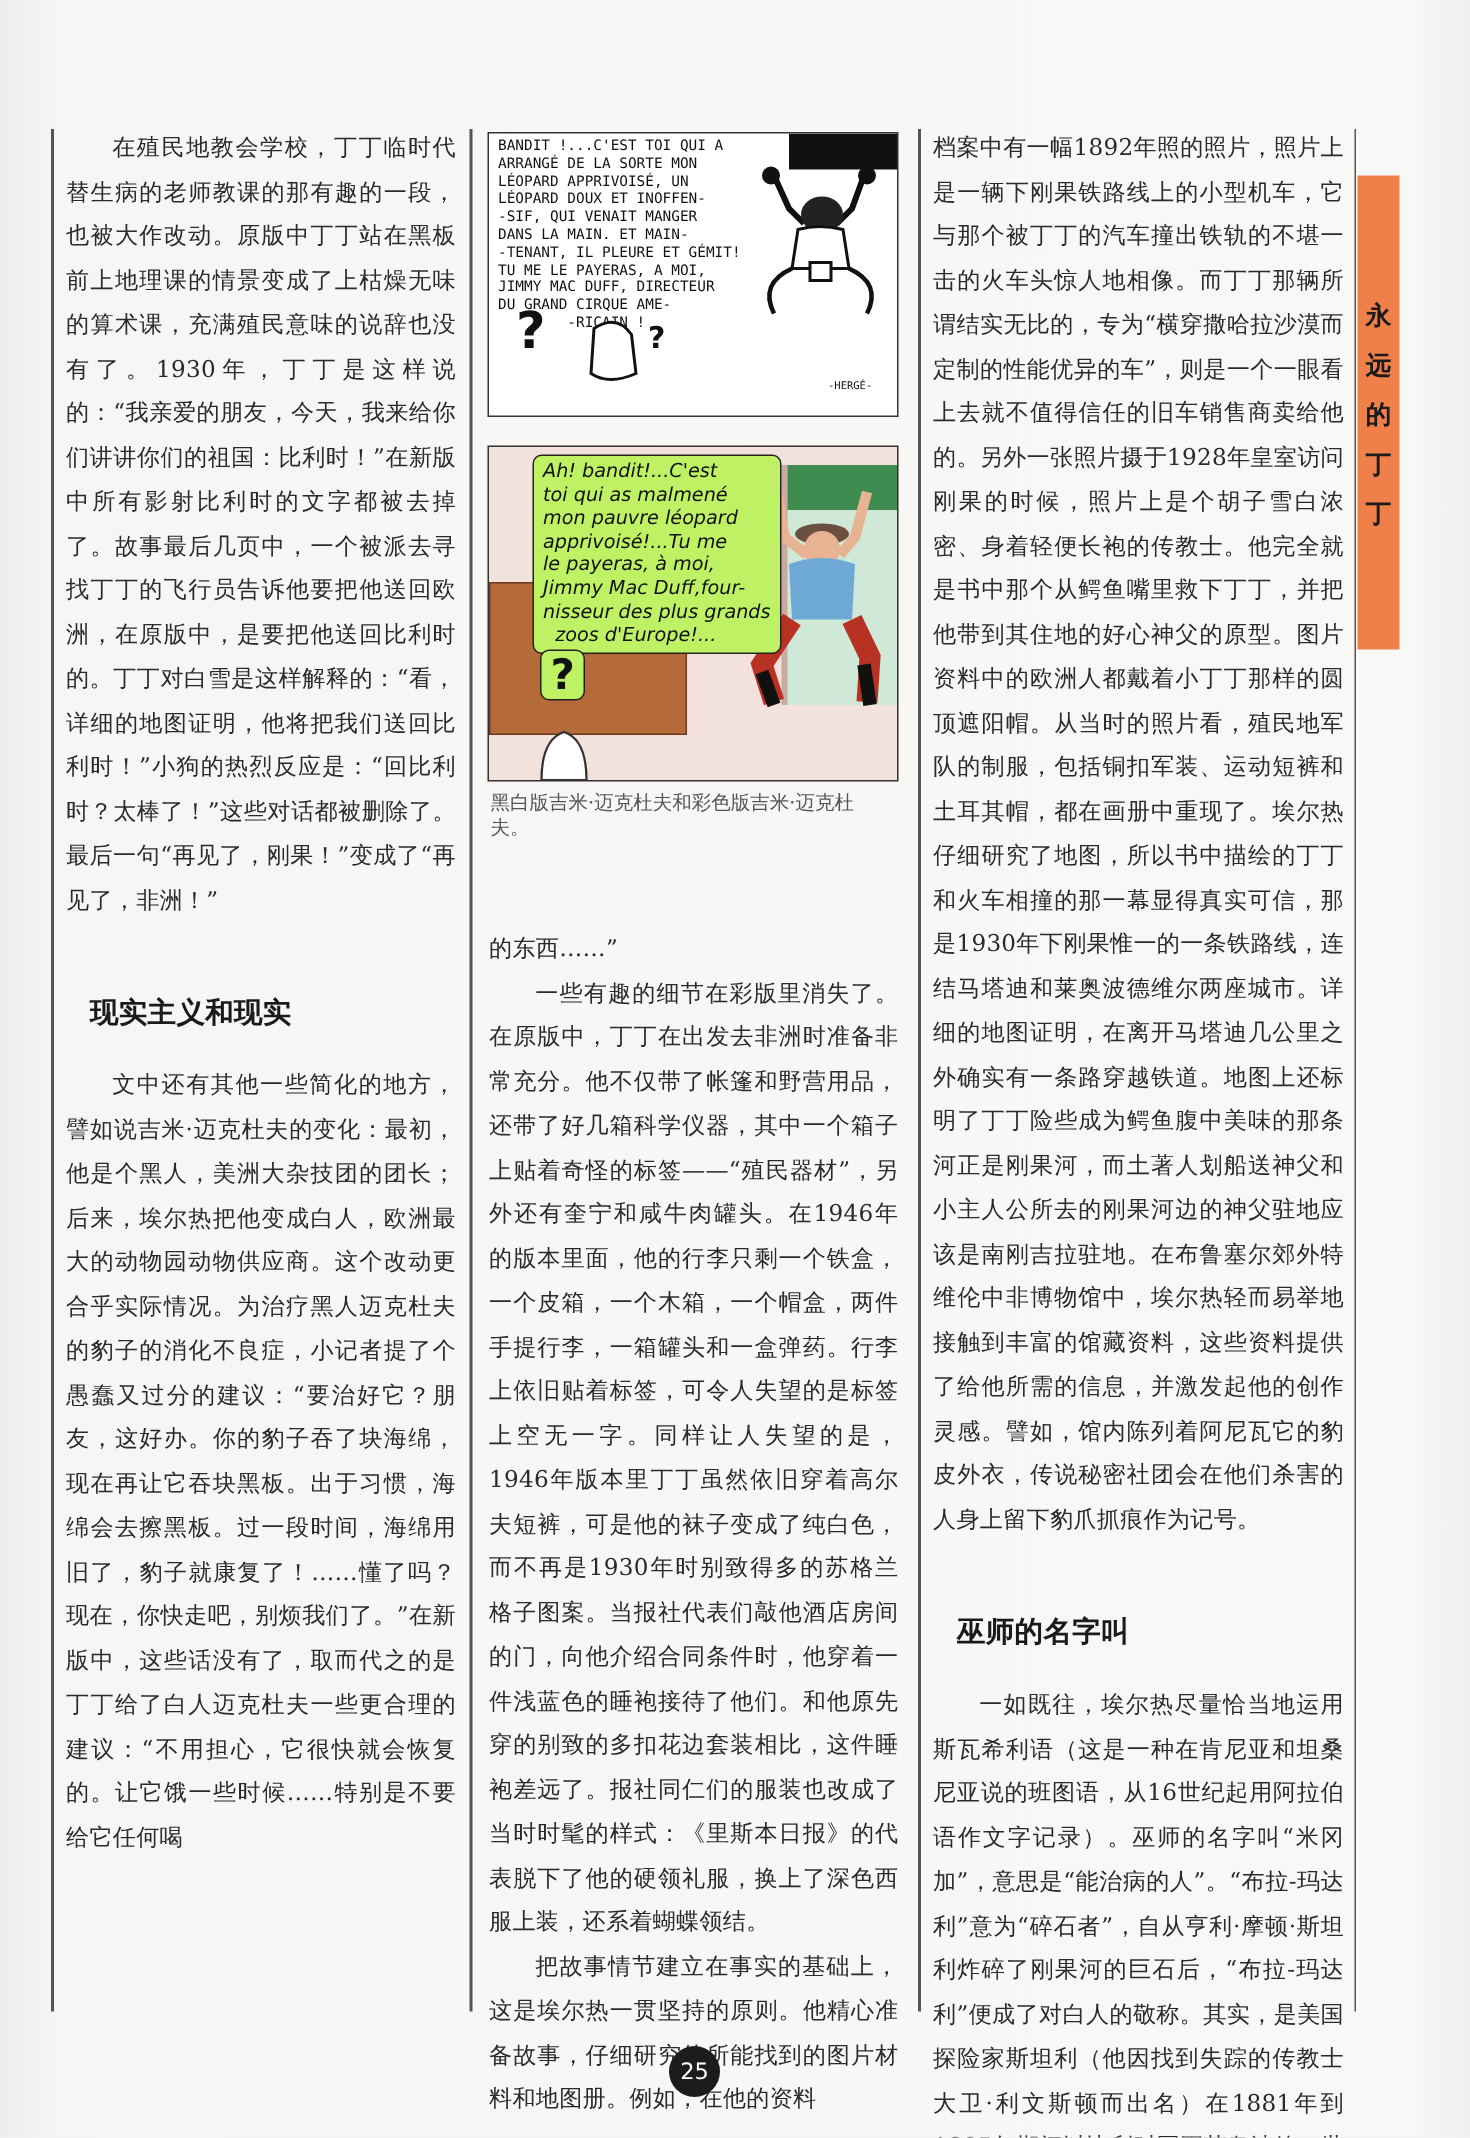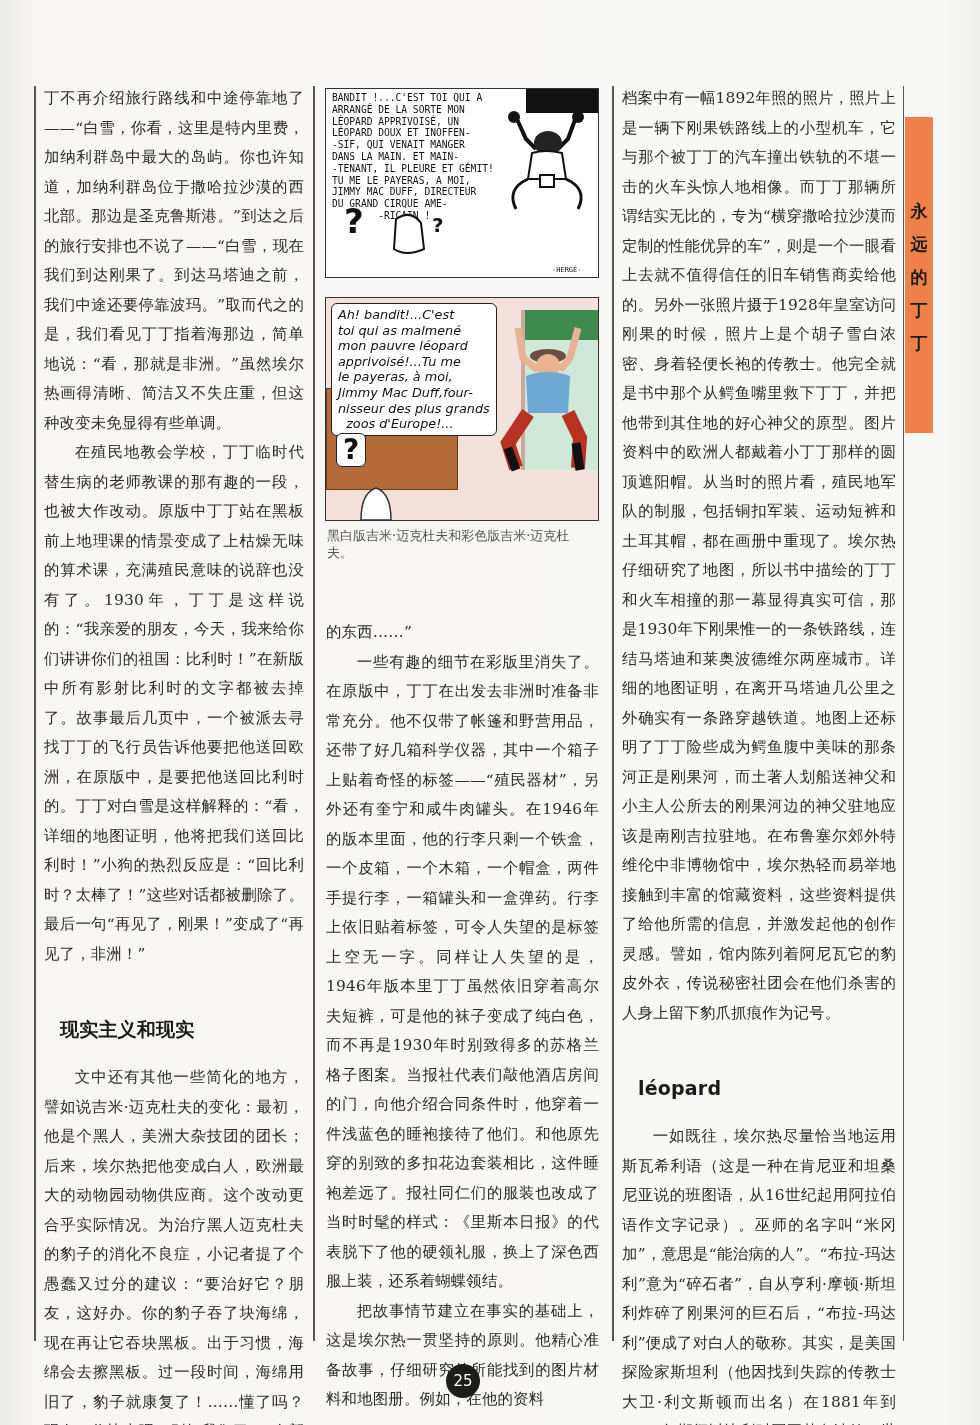--- a/index.html
+++ b/index.html
@@ -7,40 +7,39 @@
          font-family:"DejaVu Serif", serif; color:#2a2a2a; }
   .page { position:absolute; left:0; top:0; width:980px; height:1425px; background:linear-gradient(90deg,#ececea 0px,#f7f6f4 40px,#f8f8f6 940px,#efefed 980px); }
   .rule { position:absolute; width:2px; background:#555; }
   .col { position:absolute; font-size:15.4px; line-height:29.5px; text-align:justify; letter-spacing:0.2px; }
   .col p { margin:0; }
   .col p.indent { text-indent:2em; }
   .col h2 { font-family:"DejaVu Sans", sans-serif; font-weight:bold; font-size:19px; margin:16px; line-height:36px; color:#1a1a1a; }
   .gap { height:14px; }
   .panel { position:absolute; border:1.5px solid #333; background:#fff; overflow:hidden; }
   .bubble { position:absolute; font-family:"DejaVu Sans Mono", monospace; font-size:9.6px; line-height:11.8px; color:#111; white-space:pre; }
-  .bubble2 { position:absolute; background:#ffffff; border:1.5px solid #222; border-radius:6px; font-family:"DejaVu Sans", sans-serif; font-style:italic; font-size:12.8px; line-height:15.6px; color:#111; padding:3px 6px; white-space:pre; }
+  .bubble2 { position:absolute; background:#bef264; border:1.5px solid #222; border-radius:6px; font-family:"DejaVu Sans", sans-serif; font-style:italic; font-size:12.8px; line-height:15.6px; color:#111; padding:3px 6px; white-space:pre;margin-left:24px; }
   .qmark { position:absolute; font-family:"DejaVu Sans", sans-serif; font-weight:bold; color:#111; }
   .caption { position:absolute; font-size:13px; line-height:17px; color:#555; }
   .sidetab { position:absolute; left:905px; top:117px; width:28px; height:316px; background:#f0804a; }
   .sidetab span { display:block; text-align:center; font-size:17px; font-weight:bold; color:#1a1a1a; line-height:33px; }
   .pagenum { position:absolute; left:446px; top:1364px; width:34px; height:34px; border-radius:50%; background:#1b1d1a; color:#fff;
              font-family:"DejaVu Sans", sans-serif; font-size:15px; line-height:34px; text-align:center; }
 </style>
 </head>
 <body>
 
 <div class="page">
 
   <div class="rule" style="left:34px; top:86px; height:1255px;"></div>
   <div class="rule" style="left:313px; top:86px; height:1255px;"></div>
   <div class="rule" style="left:612px; top:86px; height:1255px;"></div>
   <div class="rule" style="left:903px; top:86px; height:1255px; width:1px;"></div>
 
   <div class="col" style="left:44px; top:84px; width:260px;">
-    <p>丁不再介绍旅行路线和中途停靠地了——“白雪，你看，这里是特内里费，加纳利群岛中最大的岛屿。你也许知道，加纳利群岛位于撒哈拉沙漠的西北部。那边是圣克鲁斯港。”到达之后的旅行安排也不说了——“白雪，现在我们到达刚果了。到达马塔迪之前，我们中途还要停靠波玛。”取而代之的是，我们看见丁丁指着海那边，简单地说：“看，那就是非洲。”虽然埃尔热画得清晰、简洁又不失庄重，但这种改变未免显得有些单调。</p>
     <p class="indent">在殖民地教会学校，丁丁临时代替生病的老师教课的那有趣的一段，也被大作改动。原版中丁丁站在黑板前上地理课的情景变成了上枯燥无味的算术课，充满殖民意味的说辞也没有了。1930年，丁丁是这样说的：“我亲爱的朋友，今天，我来给你们讲讲你们的祖国：比利时！”在新版中所有影射比利时的文字都被去掉了。故事最后几页中，一个被派去寻找丁丁的飞行员告诉他要把他送回欧洲，在原版中，是要把他送回比利时的。丁丁对白雪是这样解释的：“看，详细的地图证明，他将把我们送回比利时！”小狗的热烈反应是：“回比利时？太棒了！”这些对话都被删除了。最后一句“再见了，刚果！”变成了“再见了，非洲！”</p>
     <div class="gap" style="height:26px;"></div>
     <h2>现实主义和现实</h2>
     <p class="indent">文中还有其他一些简化的地方，譬如说吉米·迈克杜夫的变化：最初，他是个黑人，美洲大杂技团的团长；后来，埃尔热把他变成白人，欧洲最大的动物园动物供应商。这个改动更合乎实际情况。为治疗黑人迈克杜夫的豹子的消化不良症，小记者提了个愚蠢又过分的建议：“要治好它？朋友，这好办。你的豹子吞了块海绵，现在再让它吞块黑板。出于习惯，海绵会去擦黑板。过一段时间，海绵用旧了，豹子就康复了！……懂了吗？现在，你快走吧，别烦我们了。”在新版中，这些话没有了，取而代之的是丁丁给了白人迈克杜夫一些更合理的建议：“不用担心，它很快就会恢复的。让它饿一些时候……特别是不要给它任何喝</p>
   </div>
 
   <div class="panel" style="left:325px; top:88px; width:272px; height:188px;">
     <div class="bubble" style="left:6px; top:3px;">BANDIT !...C'EST TOI QUI A
 ARRANGÉ DE LA SORTE MON
 LÉOPARD APPRIVOISÉ, UN
@@ -60,21 +59,21 @@
       <ellipse cx="52" cy="34" rx="14" ry="12" fill="#222"></ellipse>
       <path d="M36 44 Q50 40 66 44 L70 70 L32 70 Z" fill="#fff" stroke="#111" stroke-width="2"></path>
       <path d="M32 70 Q10 80 20 100 M70 70 Q92 80 82 100" stroke="#111" stroke-width="3" fill="none"></path>
       <rect x="44" y="66" width="14" height="12" fill="#fff" stroke="#111" stroke-width="2"></rect>
     </svg>
     <div class="qmark" style="left:18px; top:112px; font-size:34px;">?</div>
     <div class="qmark" style="left:106px; top:124px; font-size:20px;">?</div>
     <svg style="position:absolute; left:60px; top:120px;" width="50" height="50" viewBox="0 0 50 50">
       <path d="M10 10 Q25 0 35 14 L38 40 Q20 48 8 40 Z" fill="#fff" stroke="#111" stroke-width="2"></path>
     </svg>
-    <div class="bubble" style="left:226px; top:176px; font-size:7px;">-HERGÉ-</div>
+    <div class="bubble" style="left:226px; top:163px; font-size:7px;">-HERGÉ-</div>
   </div>
 
   <div class="panel" style="left:325px; top:297px; width:272px; height:222px; background:#f3e1dc;">
     <div style="position:absolute; left:195px; top:12px; width:77px; height:160px; background:#cfe8d8; border-left:4px solid #caa99e;">
       <div style="position:absolute; left:0; top:0; width:100%; height:30px; background:#3f8a4e;"></div>
     </div>
     <div style="position:absolute; left:0; top:90px; width:130px; height:100px; background:#b56a3a; border:1px solid #6b3a1e;"></div>
     <svg style="position:absolute; left:172px; top:20px;" width="100" height="160" viewBox="0 0 100 160">
       <path d="M20 10 L25 40 L40 52 M80 10 L72 40 L62 52" stroke="#e7b393" stroke-width="7" fill="none"></path>
       <ellipse cx="50" cy="38" rx="18" ry="7" fill="#6b5040"></ellipse>
@@ -101,21 +100,21 @@
 
   <div class="col" style="left:326px; top:618px; width:273px;">
     <p>的东西……”</p>
     <p class="indent">一些有趣的细节在彩版里消失了。在原版中，丁丁在出发去非洲时准备非常充分。他不仅带了帐篷和野营用品，还带了好几箱科学仪器，其中一个箱子上贴着奇怪的标签——“殖民器材”，另外还有奎宁和咸牛肉罐头。在1946年的版本里面，他的行李只剩一个铁盒，一个皮箱，一个木箱，一个帽盒，两件手提行李，一箱罐头和一盒弹药。行李上依旧贴着标签，可令人失望的是标签上空无一字。同样让人失望的是，1946年版本里丁丁虽然依旧穿着高尔夫短裤，可是他的袜子变成了纯白色，而不再是1930年时别致得多的苏格兰格子图案。当报社代表们敲他酒店房间的门，向他介绍合同条件时，他穿着一件浅蓝色的睡袍接待了他们。和他原先穿的别致的多扣花边套装相比，这件睡袍差远了。报社同仁们的服装也改成了当时时髦的样式：《里斯本日报》的代表脱下了他的硬领礼服，换上了深色西服上装，还系着蝴蝶领结。</p>
     <p class="indent">把故事情节建立在事实的基础上，这是埃尔热一贯坚持的原则。他精心准备故事，仔细研究他所能找到的图片材料和地图册。例如，在他的资料</p>
   </div>
 
   <div class="col" style="left:622px; top:84px; width:274px;">
     <p>档案中有一幅1892年照的照片，照片上是一辆下刚果铁路线上的小型机车，它与那个被丁丁的汽车撞出铁轨的不堪一击的火车头惊人地相像。而丁丁那辆所谓结实无比的，专为“横穿撒哈拉沙漠而定制的性能优异的车”，则是一个一眼看上去就不值得信任的旧车销售商卖给他的。另外一张照片摄于1928年皇室访问刚果的时候，照片上是个胡子雪白浓密、身着轻便长袍的传教士。他完全就是书中那个从鳄鱼嘴里救下丁丁，并把他带到其住地的好心神父的原型。图片资料中的欧洲人都戴着小丁丁那样的圆顶遮阳帽。从当时的照片看，殖民地军队的制服，包括铜扣军装、运动短裤和土耳其帽，都在画册中重现了。埃尔热仔细研究了地图，所以书中描绘的丁丁和火车相撞的那一幕显得真实可信，那是1930年下刚果惟一的一条铁路线，连结马塔迪和莱奥波德维尔两座城市。详细的地图证明，在离开马塔迪几公里之外确实有一条路穿越铁道。地图上还标明了丁丁险些成为鳄鱼腹中美味的那条河正是刚果河，而土著人划船送神父和小主人公所去的刚果河边的神父驻地应该是南刚吉拉驻地。在布鲁塞尔郊外特维伦中非博物馆中，埃尔热轻而易举地接触到丰富的馆藏资料，这些资料提供了给他所需的信息，并激发起他的创作灵感。譬如，馆内陈列着阿尼瓦它的豹皮外衣，传说秘密社团会在他们杀害的人身上留下豹爪抓痕作为记号。</p>
     <div class="gap" style="height:26px;"></div>
-    <h2>léopard</h2>
+    <h2>巫师的名字叫</h2>
     <p class="indent">一如既往，埃尔热尽量恰当地运用斯瓦希利语（这是一种在肯尼亚和坦桑尼亚说的班图语，从16世纪起用阿拉伯语作文字记录）。巫师的名字叫“米冈加”，意思是“能治病的人”。“布拉-玛达利”意为“碎石者”，自从亨利·摩顿·斯坦利炸碎了刚果河的巨石后，“布拉-玛达利”便成了对白人的敬称。其实，是美国探险家斯坦利（他因找到失踪的传教士大卫·利文斯顿而出名）在1881年到1885年期间以比利时国王莱奥波德二世的名义侵占了刚果盆地的辽阔土地。1884</p>
   </div>
 
   <div class="sidetab">
     <div style="height:78px;"></div>
     <span>永</span>
     <span>远</span>
     <span>的</span>
     <span>丁</span>
     <span>丁</span>

